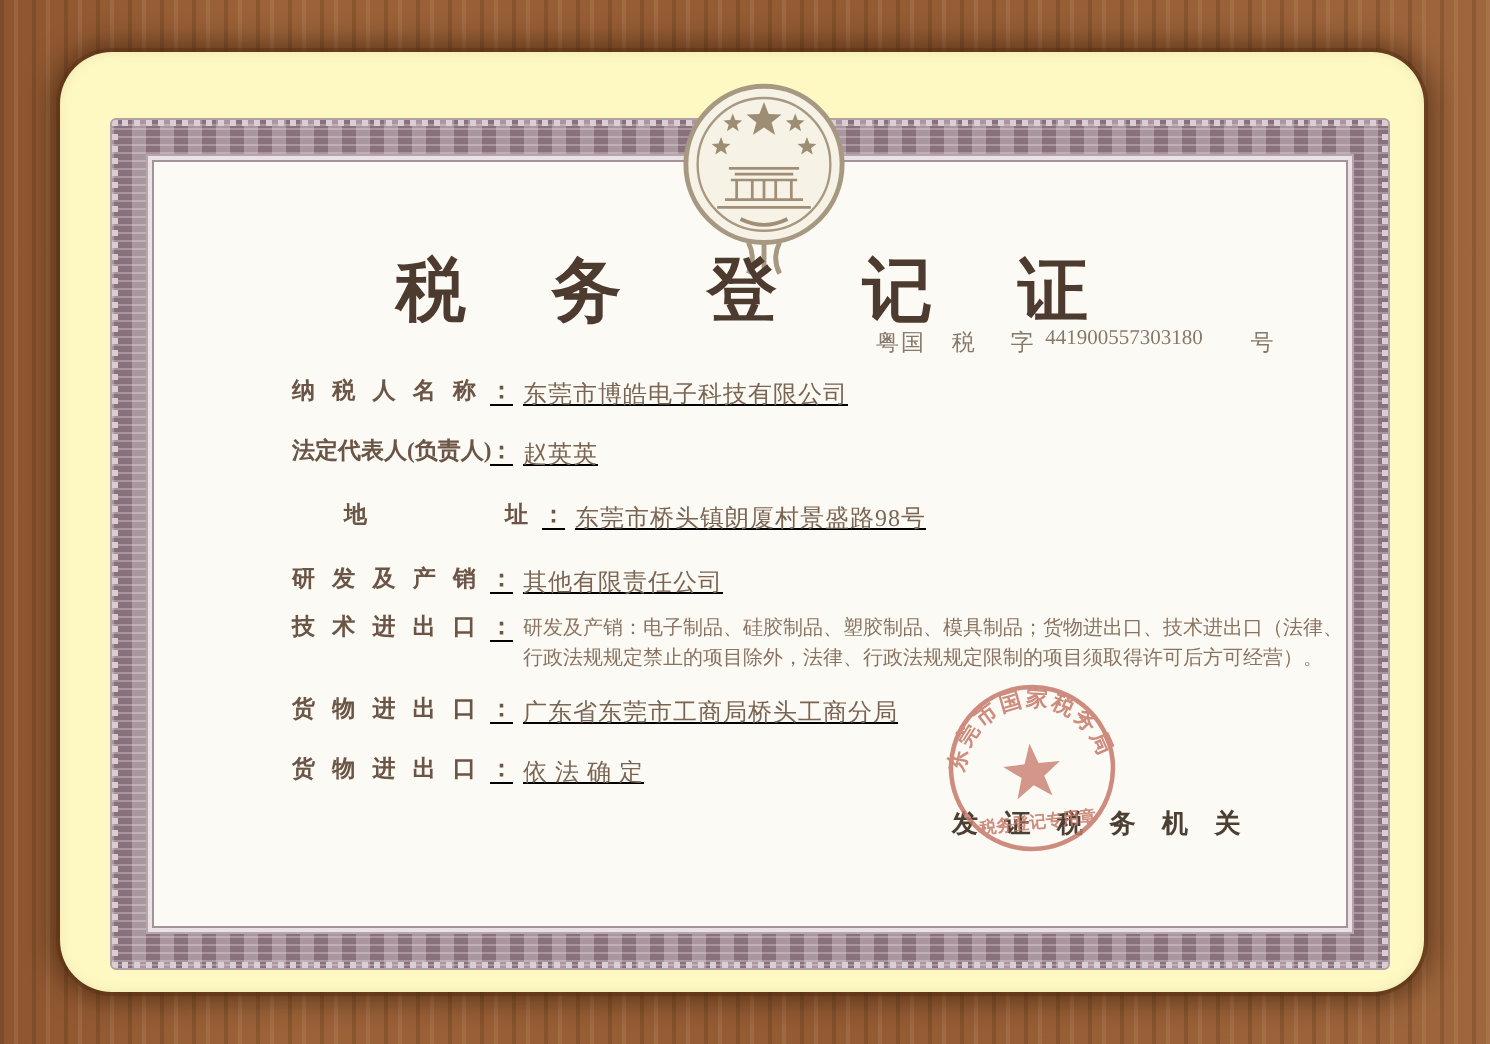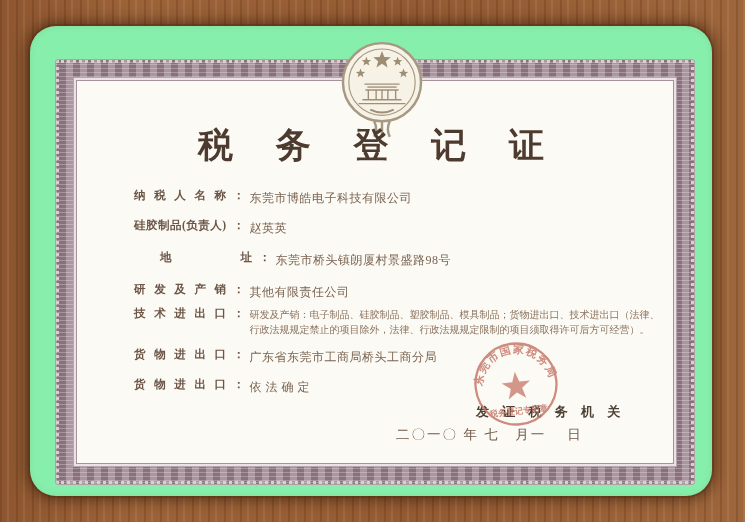--- a/index.html
+++ b/index.html
@@ -7,21 +7,21 @@
     width:745px;height:522px;overflow:hidden;position:relative;
     font-family:"Liberation Serif","DejaVu Serif",serif;
     background-color:#985f36;
     background-image:
       repeating-linear-gradient(90deg, rgba(70,35,10,.20) 0 2px, transparent 2px 7px,
         rgba(255,220,180,.10) 7px 9px, transparent 9px 16px),
       linear-gradient(90deg,#8d5630,#9c6339 18%,#935b33 55%,#9e663c 100%);
   }
   .card{
     position:absolute;left:30px;top:26px;width:682px;height:470px;
-    background:#86efac;border-radius:26px;
+    background:#fef9c3;border-radius:26px;
     box-shadow:0 0 0 2px rgba(90,48,18,.45), 0 0 14px 4px rgba(40,18,4,.55), inset 0 0 6px rgba(120,90,60,.12);
   }
   
   .frame{
     position:absolute;left:26px;top:34px;right:18px;bottom:12px;
     background:
       repeating-linear-gradient(0deg, rgba(255,255,255,.25) 0 1px, transparent 1px 4px),
       repeating-linear-gradient(90deg, rgba(120,94,108,.55) 0 7px, rgba(182,162,172,.55) 7px 14px),
       #9d8791;
     border:3px dotted #d9cfd2;outline:1px solid #b2a0a8;border-radius:2px;
@@ -36,21 +36,21 @@
     position:absolute;left:0;right:0;top:96px;margin:0;text-align:center;z-index:6;
     font-size:35px;font-weight:700;letter-spacing:17px;padding-left:17px;color:#4e3b2f;
   }
   .serial{position:absolute;top:138px;left:408px;font-size:11.5px;color:#87796a;letter-spacing:1px;z-index:6;white-space:nowrap;}
   .serial .s-region{margin-right:9px;}
   .serial .s-tax{margin-right:13px;}
   .serial .s-zi{margin-right:1px;}
   .serial .s-number{font-size:10.5px;letter-spacing:0;position:relative;top:-3px;}
   .serial .s-suffix{margin-left:20px;}
   .fields{position:absolute;left:100px;top:158px;width:560px;z-index:6;}
-  .row{position:absolute;left:4px;white-space:nowrap;}
+  .row{position:absolute;left:16px;white-space:nowrap;text-decoration:underline;}
   .row .lbl{
     display:inline-block;width:92px;font-size:11.5px;font-weight:600;color:#6b5546;
     text-align:justify;text-align-last:justify;vertical-align:top;
   }
   .row .colon{margin:0 5px 0 7px;color:#6b5546;font-size:11.5px;font-weight:600;vertical-align:top;}
   .row .val{font-size:12px;color:#7a6452;letter-spacing:.5px;}
   .row .val.small{
     display:inline-block;width:418px;font-size:10px;line-height:1.5;color:#8a7360;
     white-space:normal;letter-spacing:0;vertical-align:top;margin-top:1px;
   }
@@ -95,27 +95,34 @@
         <path d="M18 66 L66 66"></path>
       </g>
 
       <path d="M30 72 Q42 78 54 72" stroke="#a08f76" stroke-width="2" fill="none"></path>
       <path d="M34 84 Q38 92 34 100 M50 84 Q46 92 50 100 M42 84 L42 98" stroke="#a79881" stroke-width="2.5" fill="none"></path>
     </svg>
   </div>
 
   <h1 class="title">税 务 登 记 证</h1>
 
+  <div class="serial">
+    <span class="s-region">粤国</span>
+    <span class="s-tax">税</span>
+    <span class="s-zi">字</span>
+    <span class="s-number">441900557303180</span>
+    <span class="s-suffix">号</span>
+  </div>
 
   <div class="fields">
     <div class="row r1">
       <span class="lbl">纳税人名称</span><span class="colon">：</span><span class="val">东莞市博皓电子科技有限公司</span>
     </div>
     <div class="row r2">
-      <span class="lbl">硅胶制品(负责人)</span><span class="colon">：</span><span class="val">赵英英</span>
+      <span class="lbl">法定代表人(负责人)</span><span class="colon">：</span><span class="val">赵英英</span>
     </div>
     <div class="row r3">
       <span class="lbl">地址</span><span class="colon">：</span><span class="val">东莞市桥头镇朗厦村景盛路98号</span>
     </div>
     <div class="row r4">
       <span class="lbl">研发及产销</span><span class="colon">：</span><span class="val">其他有限责任公司</span>
     </div>
     <div class="row r5">
       <span class="lbl">技术进出口</span><span class="colon">：</span><span class="val small">研发及产销：电子制品、硅胶制品、塑胶制品、模具制品；货物进出口、技术进出口（法律、行政法规规定禁止的项目除外，法律、行政法规规定限制的项目须取得许可后方可经营）。</span>
     </div>
@@ -135,15 +142,14 @@
       <circle cx="50" cy="50" r="46" fill="none" stroke="#c5796a" stroke-width="2.6"></circle>
       <path fill="#c5796a" opacity="0.9" d="M50,36 L54,47.5 L66.17,47.75 L56.47,55.1 L60,66.75 L50,59.8 L40,66.75 L43.53,55.1 L33.83,47.75 L46,47.5 Z"></path>
       <text font-size="12.5" fill="#c5796a" letter-spacing="1.5" font-weight="bold">
         <textPath href="#arcpath" startOffset="50%" text-anchor="middle">东莞市国家税务局</textPath>
       </text>
       <text x="50" y="84" text-anchor="middle" font-size="9.5" fill="#c5796a" font-weight="bold">税务登记专用章</text>
     </svg>
   </div>
 
   <div class="issuer">发 证 税 务 机 关</div>
-  <div class="date">二〇一〇 年 七　月一　 日</div>
 
 </div>
 
 </body></html>

